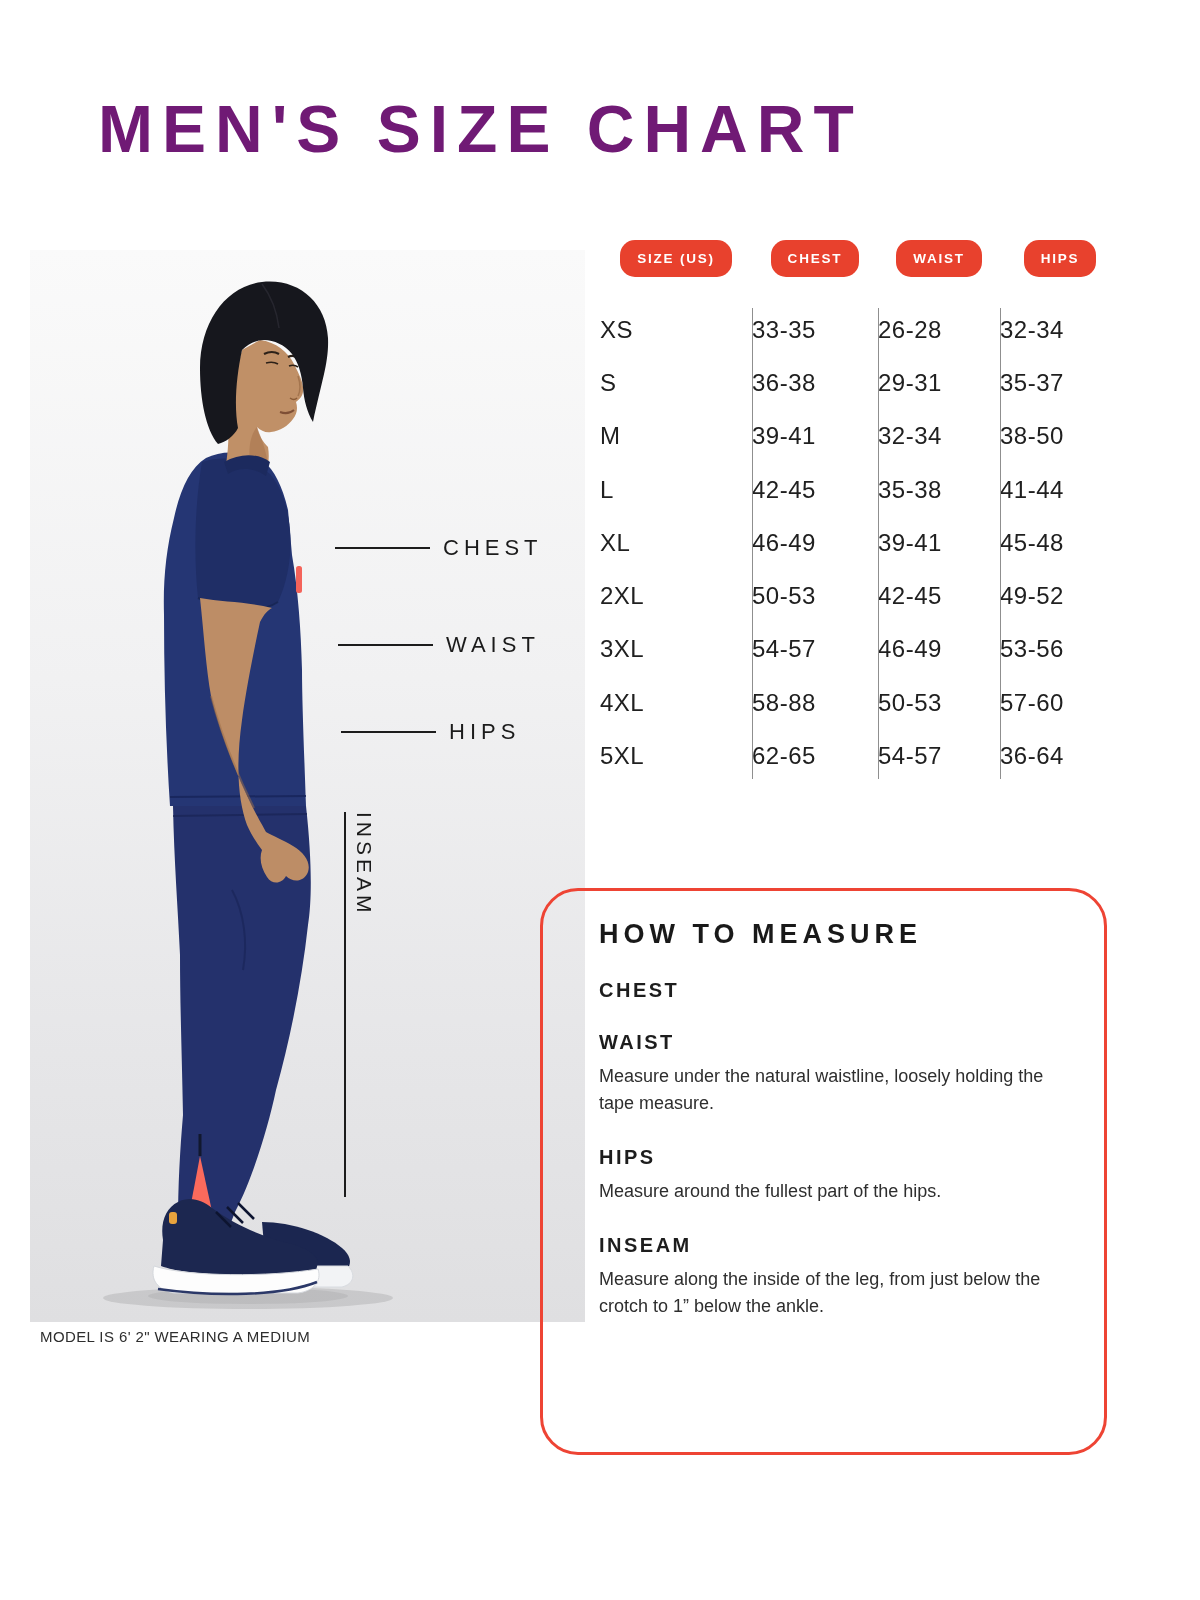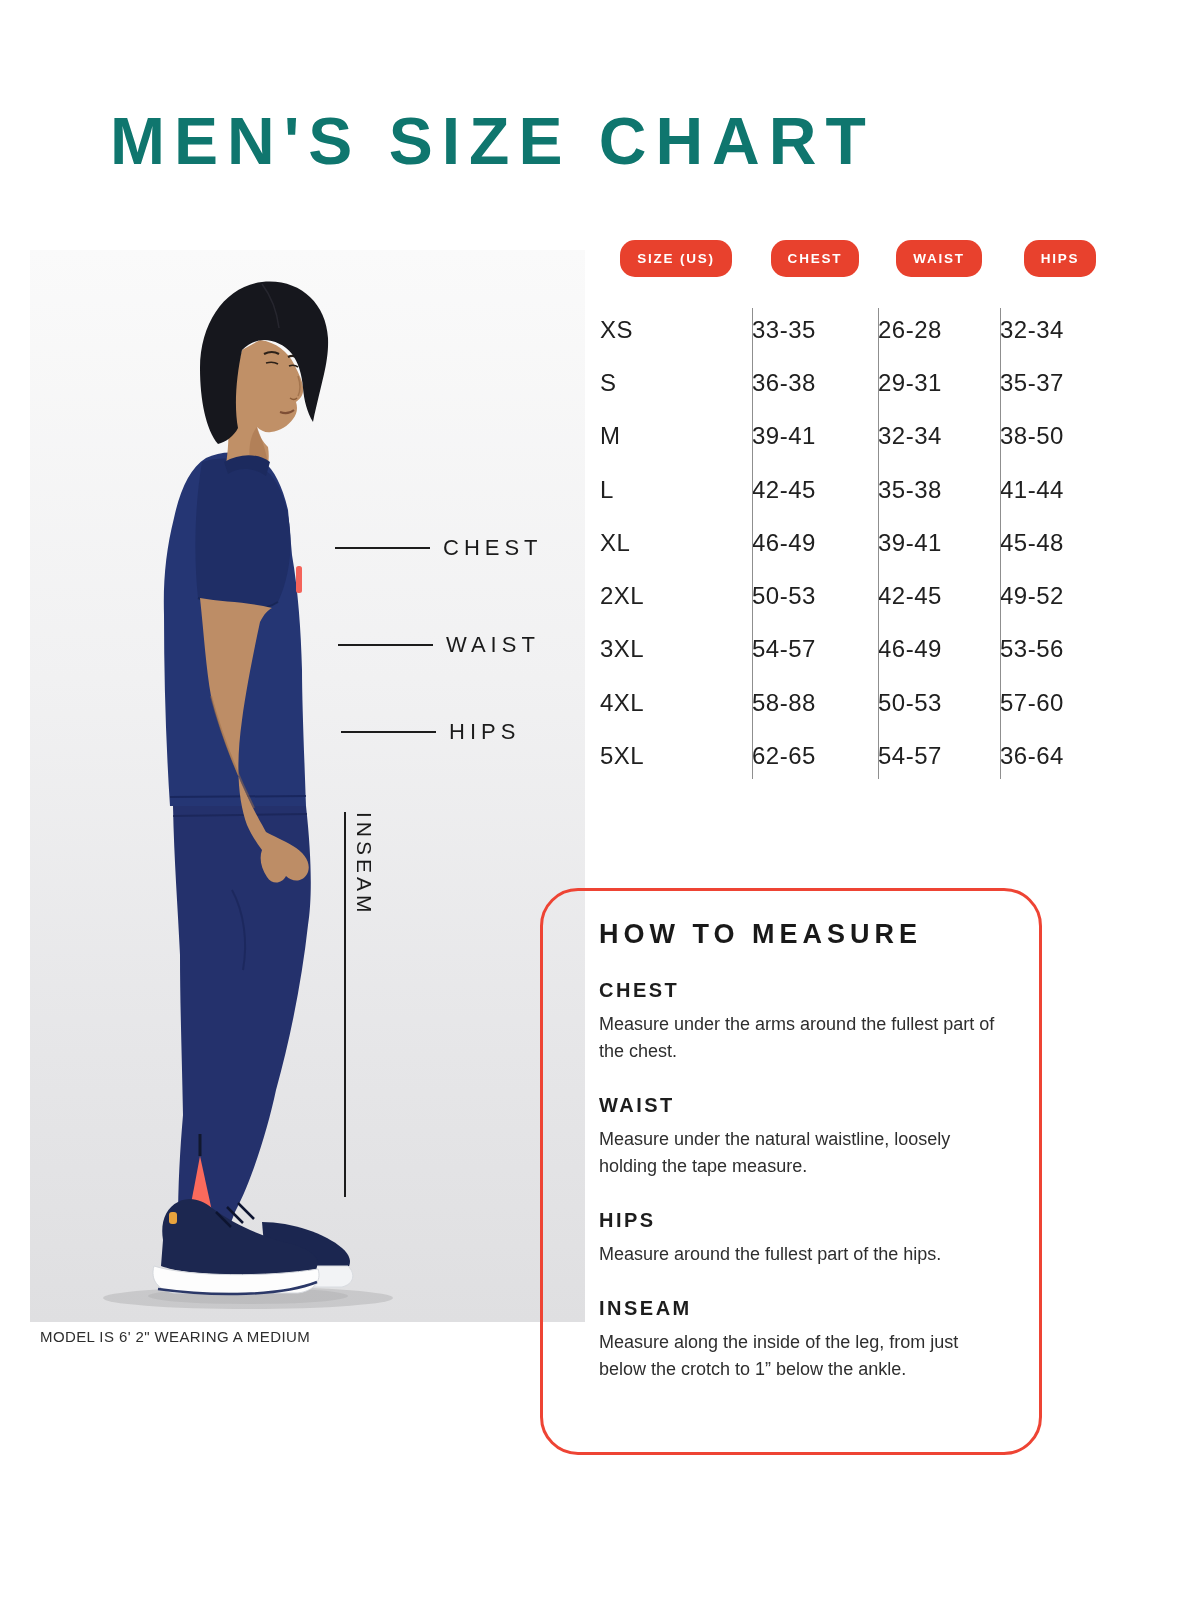--- a/index.html
+++ b/index.html
@@ -2,22 +2,22 @@
 <html><head>
 <meta charset="utf-8">
 <style>
   html,body{margin:0;padding:0;background:#ffffff;}
   .page{
     position:relative;width:1200px;height:1600px;background:#ffffff;overflow:hidden;
     font-family:"Liberation Sans", sans-serif;color:#1c1c1c;
   }
   
   .main-title{
-    position:absolute;left:94px;top:88px;margin:16px;
-    font-size:66px;font-weight:bold;letter-spacing:9px;color:#0f766e;line-height:1.15;
+    position:absolute;left:94px;top:88px;margin:4px;
+    font-size:66px;font-weight:bold;letter-spacing:9px;color:#701a75;line-height:1.15;
     white-space:nowrap;
   }
   
   .photo{
     position:absolute;left:30px;top:250px;width:555px;height:1072px;
     background:linear-gradient(180deg,#fafafa 0%,#f1f1f2 40%,#e6e6e8 75%,#dfdfe1 100%);
   }
   .photo svg{position:absolute;left:0;top:0;}
   .measure-label{
     position:absolute;display:flex;align-items:center;gap:13px;height:26px;
@@ -44,21 +44,21 @@
   .size-row{
     display:grid;grid-template-columns:152px 126px 122px 120px;height:53.3px;align-items:center;
   }
   .size-row span{text-align:left;font-size:24px;color:#202020;letter-spacing:0.5px;}
   .col-divider{position:absolute;top:5px;width:1px;height:471px;background:#8f8f8f;}
   .col-divider.d1{left:152px;}
   .col-divider.d2{left:278px;}
   .col-divider.d3{left:400px;}
   
   .measure-box{
-    position:absolute;left:540px;top:888px;width:502px;height:567px;box-sizing:border-box;
+    position:absolute;left:540px;top:888px;width:567px;height:567px;box-sizing:border-box;
     border:3px solid #ee4434;border-radius:38px;background:transparent;
     padding:28px 40px 0 56px;
   }
   .measure-box h2{
     margin:0;font-size:27px;font-weight:bold;letter-spacing:5px;color:#191919;
   }
   .measure-section{margin-top:29px;}
   .measure-section h3{
     margin:0;font-size:20px;font-weight:bold;letter-spacing:2.5px;color:#1d1d1d;
   }
@@ -210,21 +210,20 @@
         <span>36-64</span>
       </div>
     </div>
   </div>
 
   <div class="measure-box">
     <h2>HOW TO MEASURE</h2>
 
     <div class="measure-section">
       <h3>CHEST</h3>
-      <p>Measure under the arms around the fullest part of the chest.</p>
     </div>
     <div class="measure-section">
       <h3>WAIST</h3>
       <p>Measure under the natural waistline, loosely holding the tape measure.</p>
     </div>
     <div class="measure-section">
       <h3>HIPS</h3>
       <p>Measure around the fullest part of the hips.</p>
     </div>
     <div class="measure-section">

